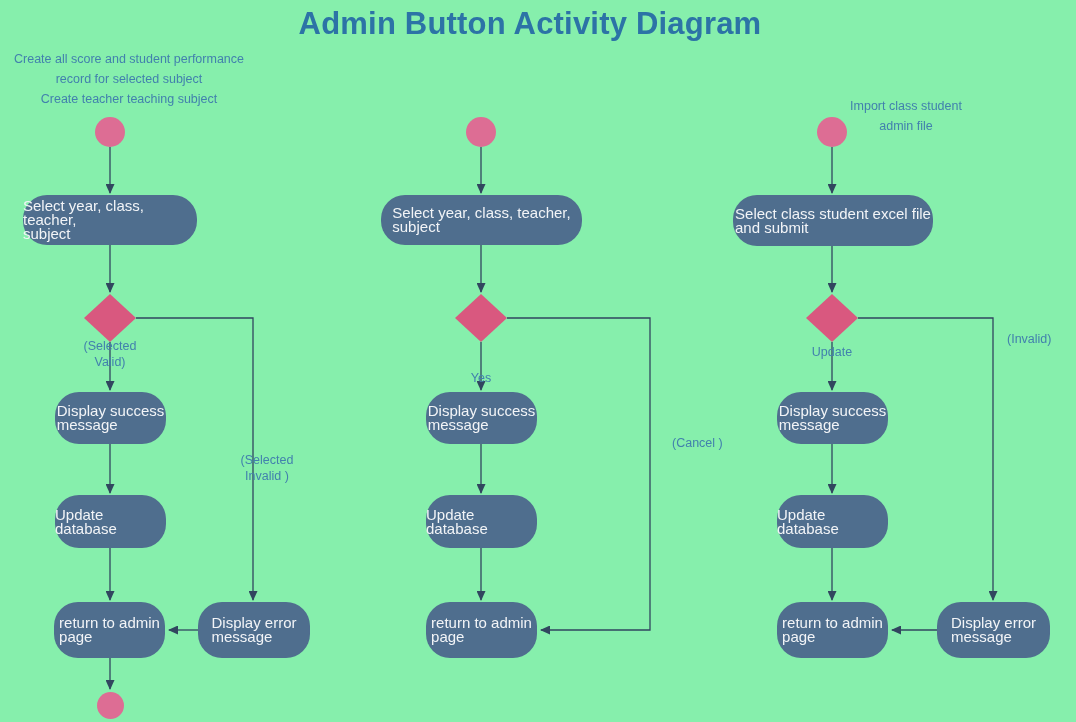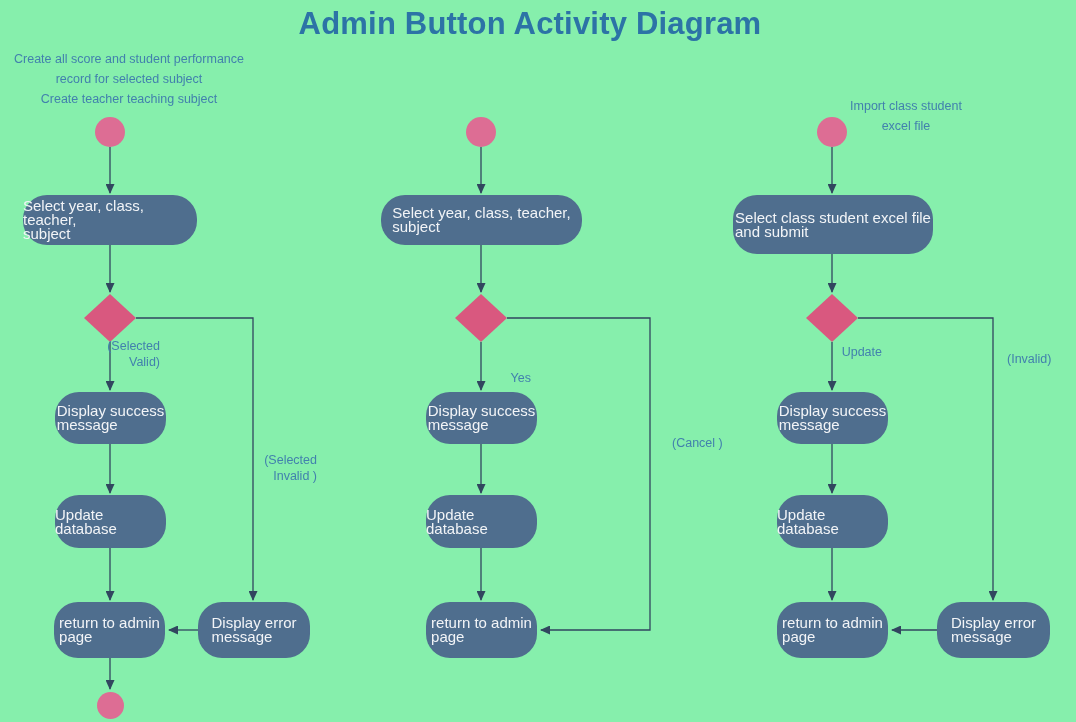--- a/index.html
+++ b/index.html
@@ -12,21 +12,21 @@
     font-size:31px;font-weight:600;color:var(--title);letter-spacing:.2px;
   }
   .heading{
     position:absolute;color:var(--label);font-size:12.5px;line-height:20px;
     text-align:center;white-space:pre-line;
   }
   .lbl{
     position:absolute;color:var(--label);font-size:12.5px;line-height:15.5px;
     white-space:pre-line;
   }
-  .lbl.center{text-align:right;}
+  .lbl.center{text-align:center;}
   .node{
     position:absolute;background:var(--box);color:#f2f4f7;font-size:15px;
     line-height:14px;display:flex;align-items:center;justify-content:center;
     text-align:left;white-space:pre-line;
   }
   .r24{border-radius:24px;}
   .r16{border-radius:24px;}
   .circle{position:absolute;background:var(--circle);border-radius:50%;}
   .diamond{
     position:absolute;width:52px;height:48px;background:var(--diamond);
@@ -103,27 +103,27 @@
   <div class="diamond" style="left:455px;top:294px;"></div>
   <div class="lbl center" style="left:431px;top:345px;width:100px;margin-top:26px;">Yes</div>
   <div class="lbl" style="left:652px;top:436px;margin-left:20px;">(Cancel )</div>
   <div class="node r16" style="left:426px;top:392px;width:111px;height:52px;">Display success
 message</div>
   <div class="node r16" style="left:426px;top:495px;width:111px;height:53px;">Update database</div>
   <div class="node r16" style="left:426px;top:602px;width:111px;height:56px;">return to admin
 page</div>
 
   <div class="heading" style="left:826px;top:96px;width:160px;">Import class student
-excel file</div>
+admin file</div>
   <div class="circle" style="left:817px;top:117px;width:30px;height:30px;"></div>
-  <div class="node r24" style="left:733px;top:195px;width:200px;height:59px;">Select class student excel file
+  <div class="node r24" style="left:733px;top:195px;width:200px;height:51px;">Select class student excel file
 and submit</div>
   <div class="diamond" style="left:806px;top:294px;"></div>
   <div class="lbl center" style="left:782px;top:345px;width:100px;">Update</div>
-  <div class="lbl" style="left:1007px;top:332px;margin-top:20px;">(Invalid)</div>
+  <div class="lbl" style="left:1007px;top:332px;">(Invalid)</div>
   <div class="node r16" style="left:777px;top:392px;width:111px;height:52px;">Display success
 message</div>
   <div class="node r16" style="left:777px;top:495px;width:111px;height:53px;">Update database</div>
   <div class="node r16" style="left:777px;top:602px;width:111px;height:56px;">return to admin
 page</div>
   <div class="node r16" style="left:937px;top:602px;width:113px;height:56px;">Display error
 message</div>
 
 </div>
 

